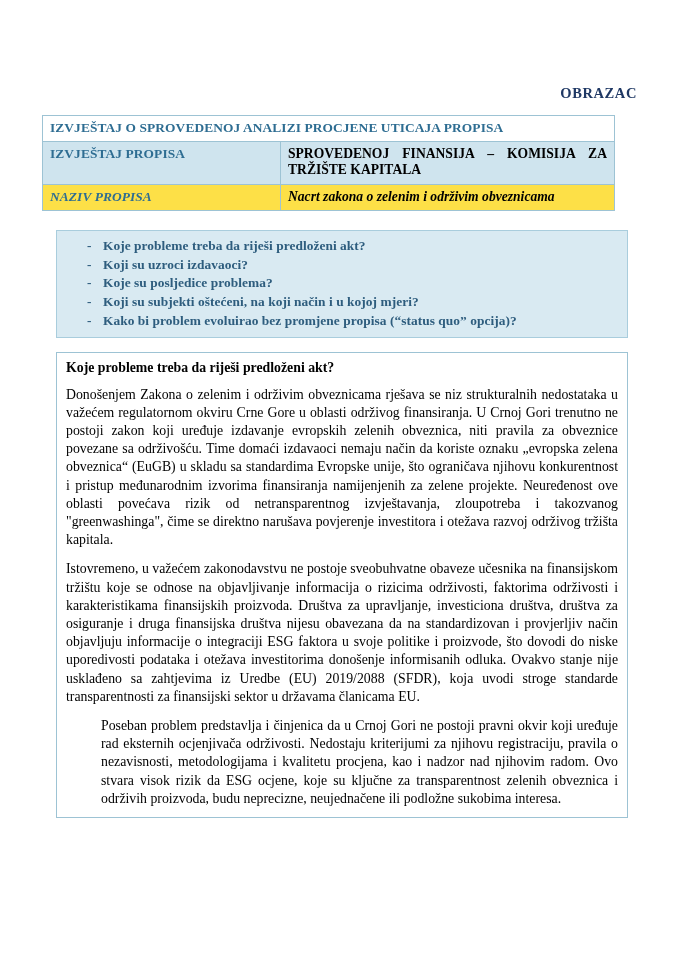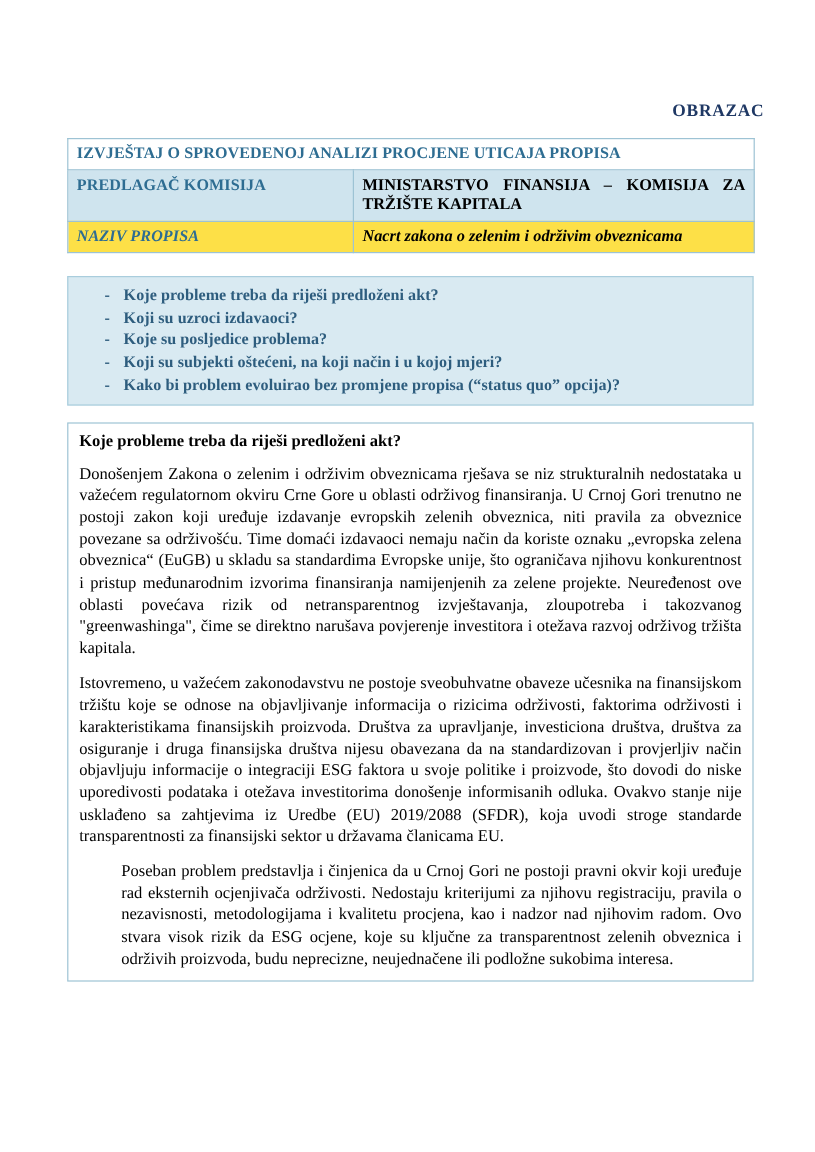--- a/index.html
+++ b/index.html
@@ -35,21 +35,21 @@
     font-weight: bold;
     font-size: 14.5px;
     letter-spacing: 0.6px;
     color: #1f3864;
   }
 
   
   .info-table {
     position: absolute;
     top: 115px;
-    left: 56px;
+    left: 42px;
     width: 572px;
     border-collapse: collapse;
     table-layout: fixed;
   }
   .info-table td {
     border: 1px solid #9dc3d4;
     padding: 4px 7px 5px 7px;
     vertical-align: top;
   }
   .row-title td {
@@ -171,22 +171,22 @@
   <table class="info-table">
     <colgroup>
       <col style="width:238px">
       <col style="width:334px">
     </colgroup>
     <tbody>
       <tr class="row-title">
         <td class="cell-title" colspan="2">IZVJEŠTAJ O SPROVEDENOJ ANALIZI PROCJENE UTICAJA PROPISA</td>
       </tr>
       <tr class="row-filled">
-        <td class="cell-label">PREDLAGAČ KOMISIJA</td>
-        <td class="cell-value">MINISTARSTVO FINANSIJA – KOMISIJA ZA TRŽIŠTE KAPITALA</td>
+        <td class="cell-label">IZVJEŠTAJ PROPISA</td>
+        <td class="cell-value">SPROVEDENOJ FINANSIJA – KOMISIJA ZA TRŽIŠTE KAPITALA</td>
       </tr>
       <tr class="row-plain">
         <td class="cell-label">NAZIV PROPISA</td>
         <td class="cell-value">Nacrt zakona o zelenim i održivim obveznicama</td>
       </tr>
     </tbody>
   </table>
 
   <div class="section-panel">
     <ul class="section-list">

